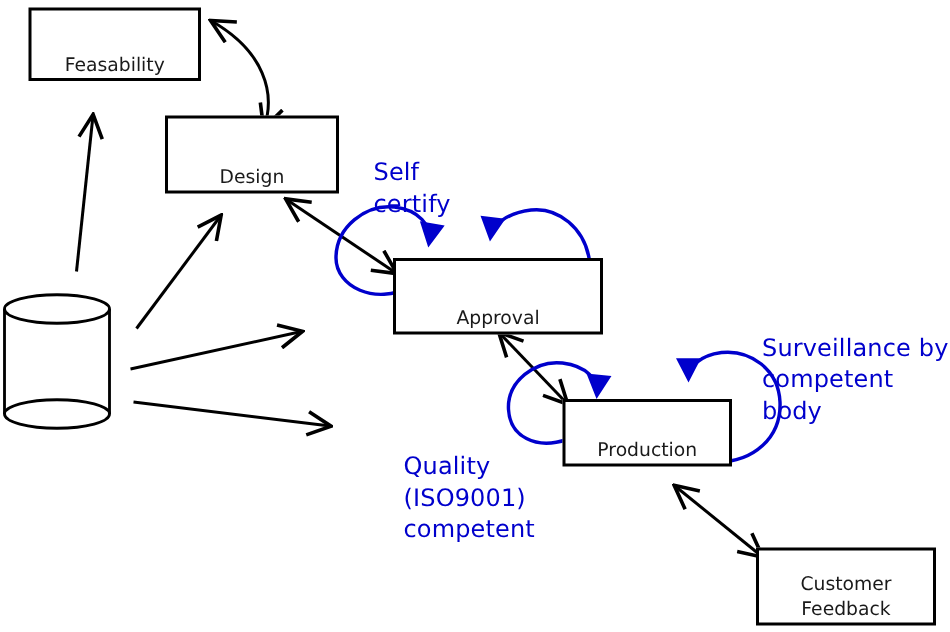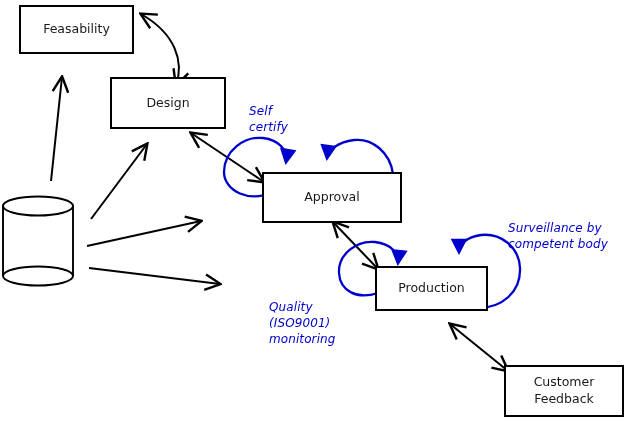--- a/index.html
+++ b/index.html
@@ -23,39 +23,38 @@
     left: 0;
     width: 633px;
     height: 421px;
   }
   .node-box {
     position: absolute;
     box-sizing: border-box;
     border: 2px solid #000000;
     background: #ffffff;
     display: flex;
-    align-items: center;
+    align-items: flex-end;
     justify-content: center;
     text-align: center;
     color: #1a1a1a;
     font-size: 12.5px;
     line-height: 1.35;
   }
   .node-label {
     display: block;
     white-space: pre-line;
   }
   .annot {
     position: absolute;
     color: #0000cc;
-    font-size: 12px;
+    font-size: 16px;
     line-height: 1.32;
     white-space: pre-line;
     letter-spacing: 0.1px;
-    font-style: italic;
   }
   .store-label {
     position: absolute;
     color: #1a1a1a;
     font-size: 12.5px;
     white-space: nowrap;
   }
 </style>
 </head>
 <body>
@@ -153,18 +152,18 @@
 Feedback</span>
   </div>
 
 
   <div class="annot" style="left:249px; top:104px;">Self
 certify</div>
 
 
   <div class="annot" style="left:269px; top:300px;">Quality
 (ISO9001)
-monitoring</div>
+competent</div>
 
   <div class="annot" style="left:508px; top:221px;">Surveillance by
 competent body</div>
 
 </div>
 
 </body></html>

